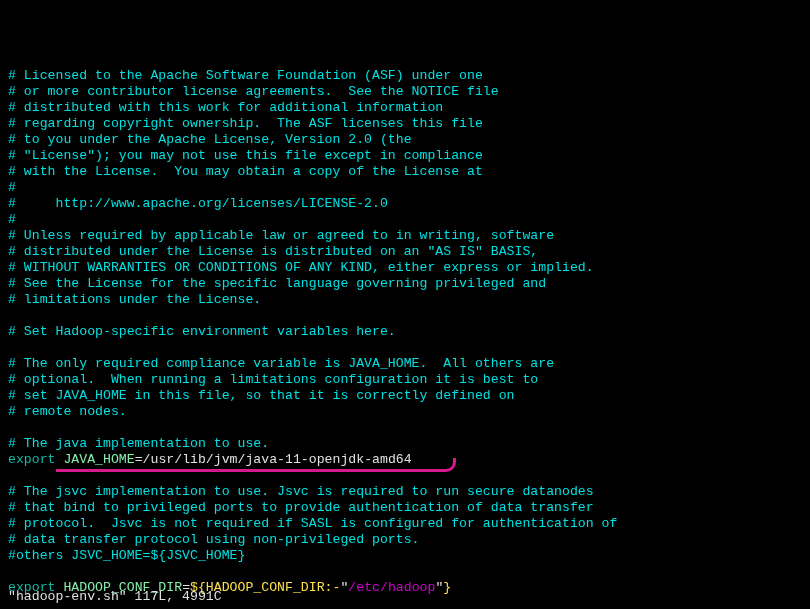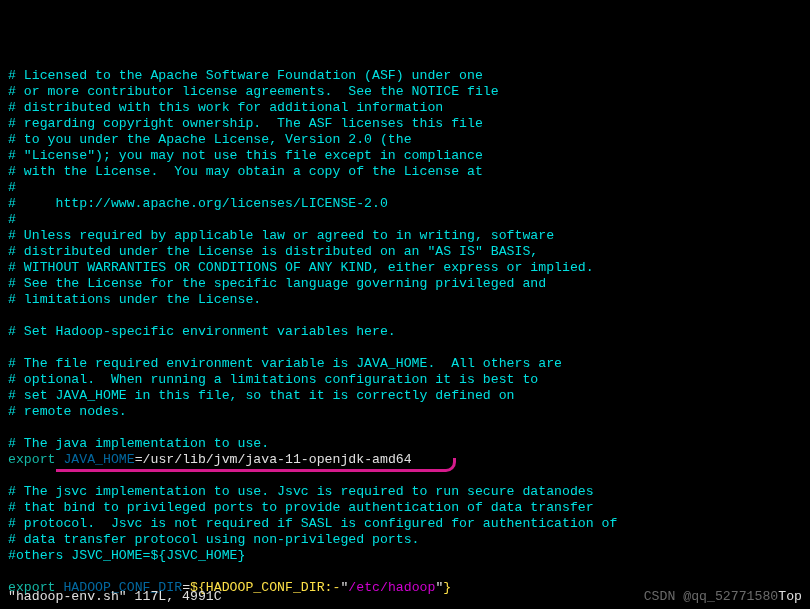--- a/index.html
+++ b/index.html
@@ -11,21 +11,21 @@
     color: #00e0e0;
     width: 810px;
     height: 609px;
     overflow: hidden;
     padding: 4px 8px;
     white-space: pre;
     position: relative;
   }
   .comment { color: #00e0e0; font-family: Liberation Mono, monospace; }
   .kw { color: #14b8a6; }
-  .var { color: #0369a1; margin-top: 24px; }
+  .var { color: #86efac; margin-top: 24px; }
   .eq { color: #e0e0e0; }
   .path { color: #e0e0e0; text-align: center; }
   .istr { color: #fde047; }
   .dq { color: #e0e0e0; }
   .litstr { color: #d000d0; }
   .statusline {
     position: absolute;
     bottom: 4px;
     left: 8px;
     right: 8px;
@@ -65,38 +65,37 @@
 <span class="comment">#     http://www.apache.org/licenses/LICENSE-2.0</span>
 <span class="comment">#</span>
 <span class="comment"># Unless required by applicable law or agreed to in writing, software</span>
 <span class="comment"># distributed under the License is distributed on an "AS IS" BASIS,</span>
 <span class="comment"># WITHOUT WARRANTIES OR CONDITIONS OF ANY KIND, either express or implied.</span>
 <span class="comment"># See the License for the specific language governing privileged and</span>
 <span class="comment"># limitations under the License.</span>
 
 <span class="comment"># Set Hadoop-specific environment variables here.</span>
 
-<span class="comment"># The file required environment variable is JAVA_HOME.  All others are</span>
+<span class="comment"># The only required compliance variable is JAVA_HOME.  All others are</span>
 <span class="comment"># optional.  When running a limitations configuration it is best to</span>
 <span class="comment"># set JAVA_HOME in this file, so that it is correctly defined on</span>
 <span class="comment"># remote nodes.</span>
 
 <span class="comment"># The java implementation to use.</span>
 <span class="linewrap"><span class="kw">export</span> <span class="var">JAVA_HOME</span><span class="eq">=</span><span class="path">/usr/lib/jvm/java-11-openjdk-amd64</span><span class="underline-annot"></span></span>
 
 <span class="comment"># The jsvc implementation to use. Jsvc is required to run secure datanodes</span>
 <span class="comment"># that bind to privileged ports to provide authentication of data transfer</span>
 <span class="comment"># protocol.  Jsvc is not required if SASL is configured for authentication of</span>
 <span class="comment"># data transfer protocol using non-privileged ports.</span>
 <span class="comment">#others JSVC_HOME=${JSVC_HOME}</span>
 
 <span><span class="kw">export</span> <span class="var">HADOOP_CONF_DIR</span><span class="eq">=</span><span class="istr">${HADOOP_CONF_DIR:-</span><span class="dq">"</span><span class="litstr">/etc/hadoop</span><span class="dq">"</span><span class="istr">}</span></span>
 
 
 </div>
 
 <div class="statusline">
   <span>"hadoop-env.sh" 117L, 4991C</span>
-  <span><span class="watermark">CSDN @qq_52771580</span><span>Top</span></span>
 </div>
 
 
 
 
 </body></html>

